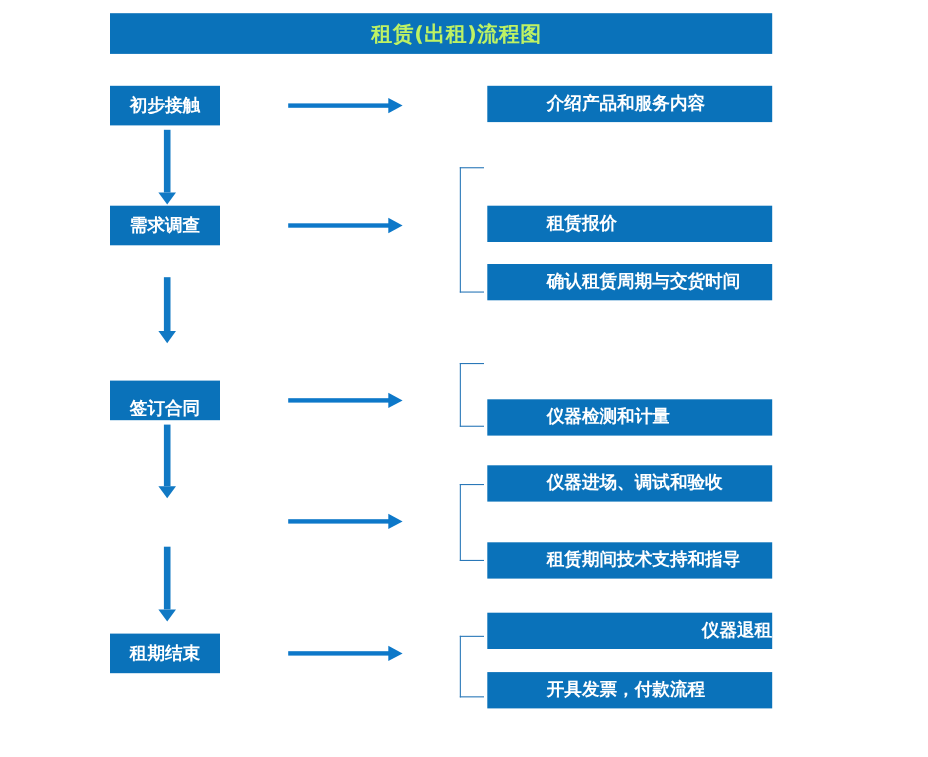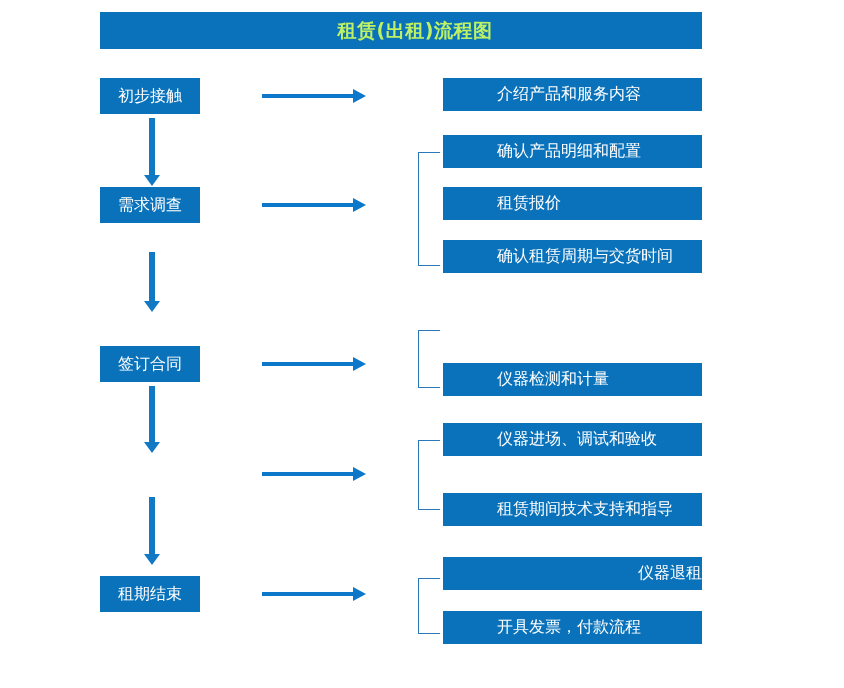--- a/index.html
+++ b/index.html
@@ -41,21 +41,21 @@
   
   .box {
     position: absolute;
     background: #0a72ba;
     display: flex;
     align-items: center;
     box-sizing: border-box;
   }
   .box .box-text {
     color: #ffffff;
-    font-weight: normal;
+    font-weight: bold;
     white-space: nowrap;
   }
 
   
   .stage-box {
     left: 100px;
     width: 100px;
     height: 36px;
     justify-content: center;
   }
@@ -168,36 +168,33 @@
     <span class="box-text">需求调查</span>
   </div>
 
   <div class="h-arrow" style="top:198px;">
     <div class="shaft"></div>
     <div class="head"></div>
   </div>
 
   <div class="bracket" style="top:152px; height:114px;"></div>
 
-  <div class="box detail-box" style="top:135px;">
-    <span class="box-text">确认产品明细和配置</span>
-  </div>
   <div class="box detail-box" style="top:187px;">
     <span class="box-text">租赁报价</span>
   </div>
   <div class="box detail-box" style="top:240px;">
     <span class="box-text">确认租赁周期与交货时间</span>
   </div>
 
   <div class="v-arrow" style="top:252px; height:60px;">
     <div class="shaft" style="height:49px;"></div>
     <div class="head"></div>
   </div>
 
-  <div class="box stage-box" style="top:346px;">
+  <div class="box stage-box" style="top:346px;align-items:flex-end;">
     <span class="box-text">签订合同</span>
   </div>
 
   <div class="h-arrow" style="top:357px;">
     <div class="shaft"></div>
     <div class="head"></div>
   </div>
 
   <div class="bracket" style="top:330px; height:58px;"></div>
 

